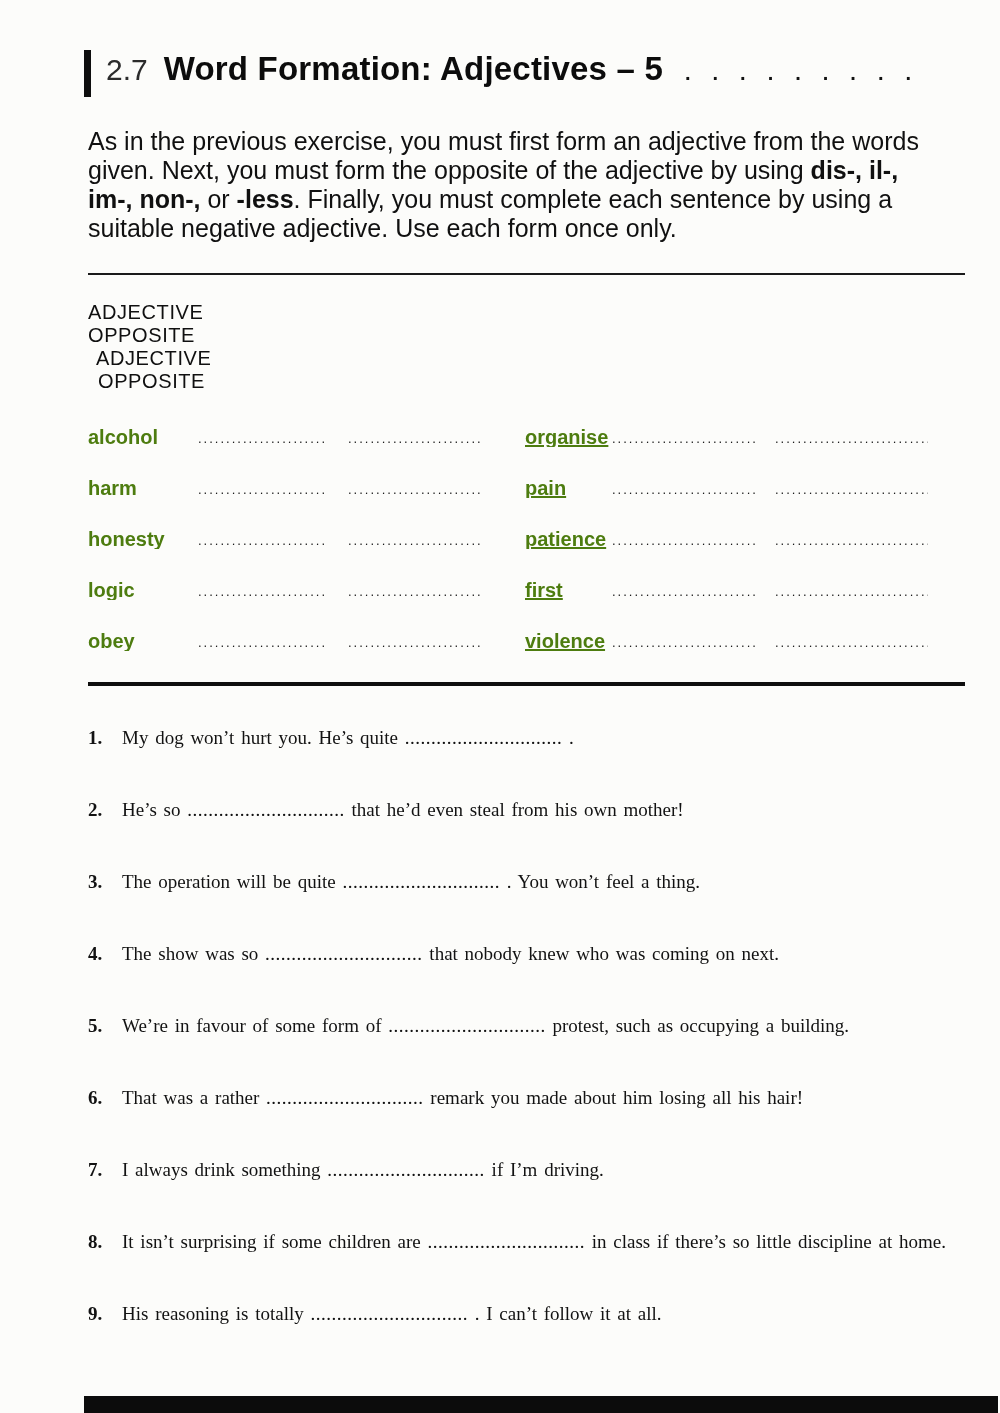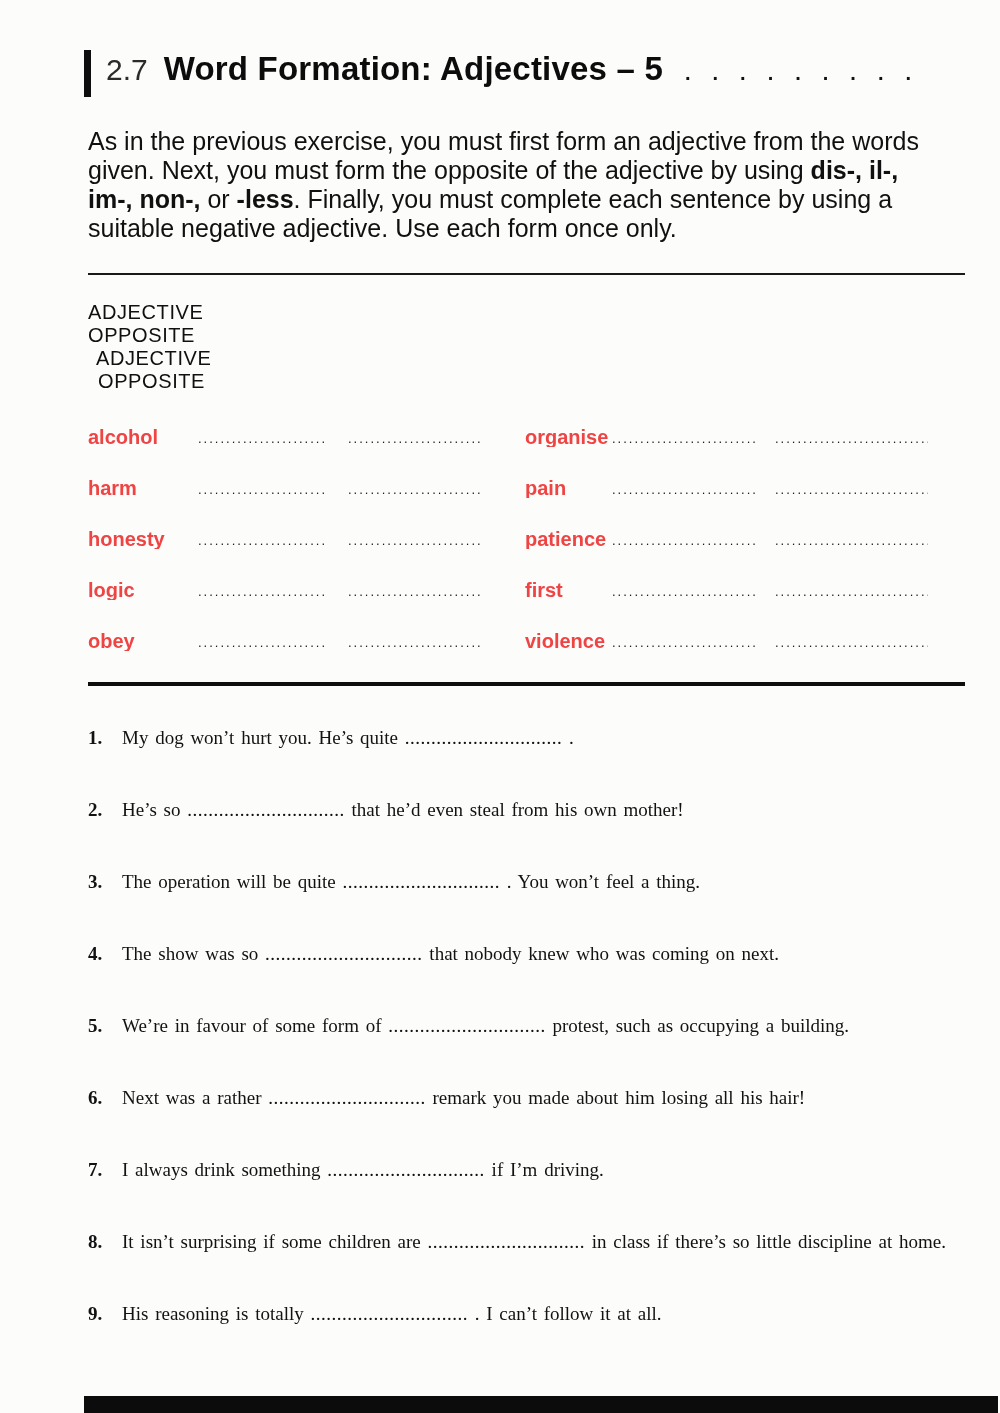--- a/index.html
+++ b/index.html
@@ -96,26 +96,26 @@
   .wrow {
     display: flex;
     align-items: flex-end;
     margin: 0 35px 31px 88px;
     height: 20px;
   }
   .wl, .wr {
     font-weight: 700;
     font-size: 20px;
     line-height: 20px;
-    color: #ef4444;
+    color: #4d7c0f;
     white-space: nowrap;
     overflow: hidden;
   }
   .wl { width: 110px; flex: 0 0 auto; }
-  .wr { width: 87px;  flex: 0 0 auto; }
+  .wr { width: 87px;  flex: 0 0 auto; text-decoration: underline; }
   .dots {
     overflow: hidden;
     white-space: nowrap;
     font-size: 13px;
     line-height: 13px;
     letter-spacing: 2px;
     color: #1c1c1c;
     padding-bottom: 2px;
     flex: 0 0 auto;
   }
@@ -253,21 +253,21 @@
       <span class="stext"><span>The show was so </span><span class="blank">..............................</span><span> that nobody knew who was coming on next.</span></span>
     </div>
 
     <div class="sitem">
       <span class="snum">5.</span>
       <span class="stext"><span>We’re in favour of some form of </span><span class="blank">..............................</span><span> protest, such as occupying a building.</span></span>
     </div>
 
     <div class="sitem">
       <span class="snum">6.</span>
-      <span class="stext"><span>Next was a rather </span><span class="blank">..............................</span><span> remark you made about him losing all his hair!</span></span>
+      <span class="stext"><span>That was a rather </span><span class="blank">..............................</span><span> remark you made about him losing all his hair!</span></span>
     </div>
 
     <div class="sitem">
       <span class="snum">7.</span>
       <span class="stext"><span>I always drink something </span><span class="blank">..............................</span><span> if I’m driving.</span></span>
     </div>
 
     <div class="sitem">
       <span class="snum">8.</span>
       <span class="stext"><span>It isn’t surprising if some children are </span><span class="blank">..............................</span><span> in class if there’s so little discipline at home.</span></span>

